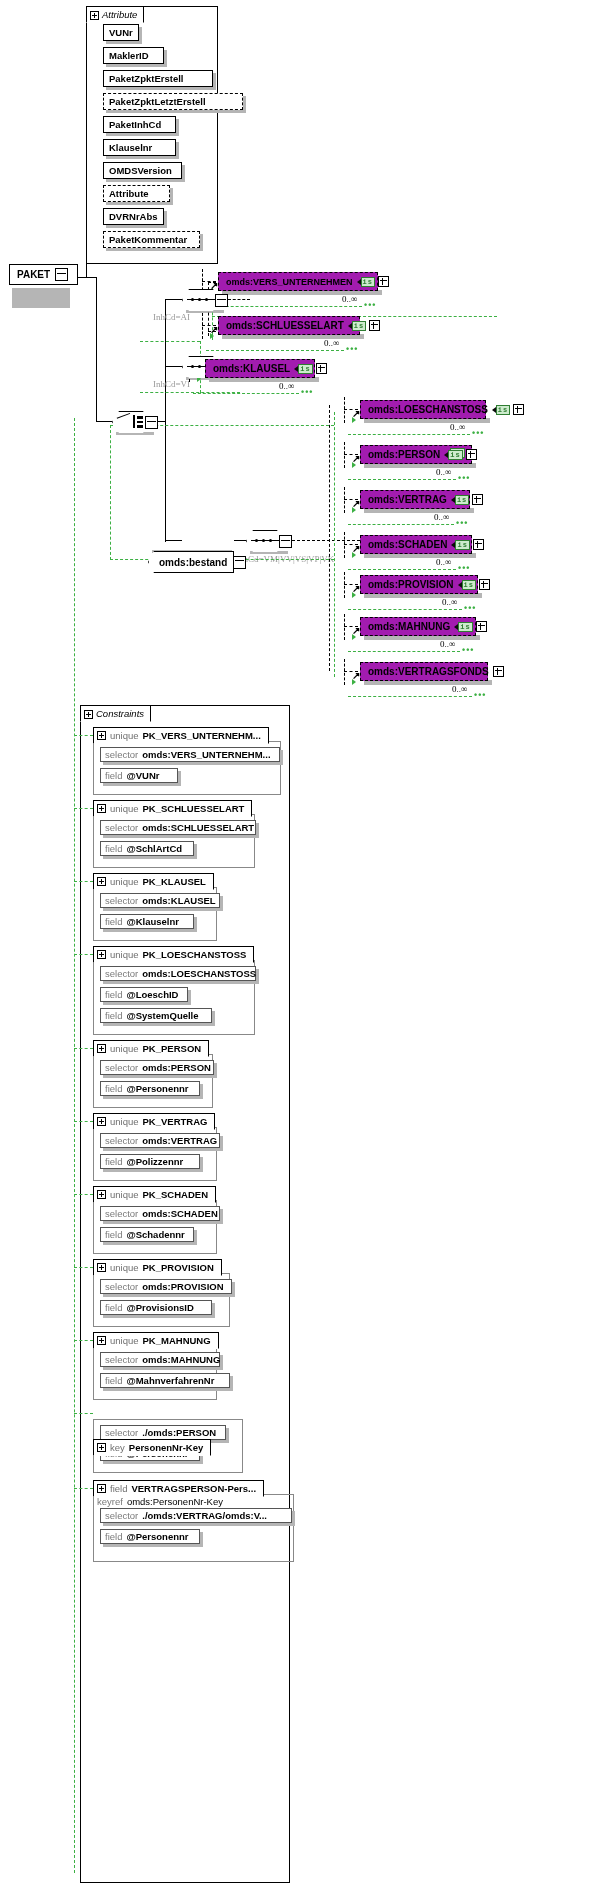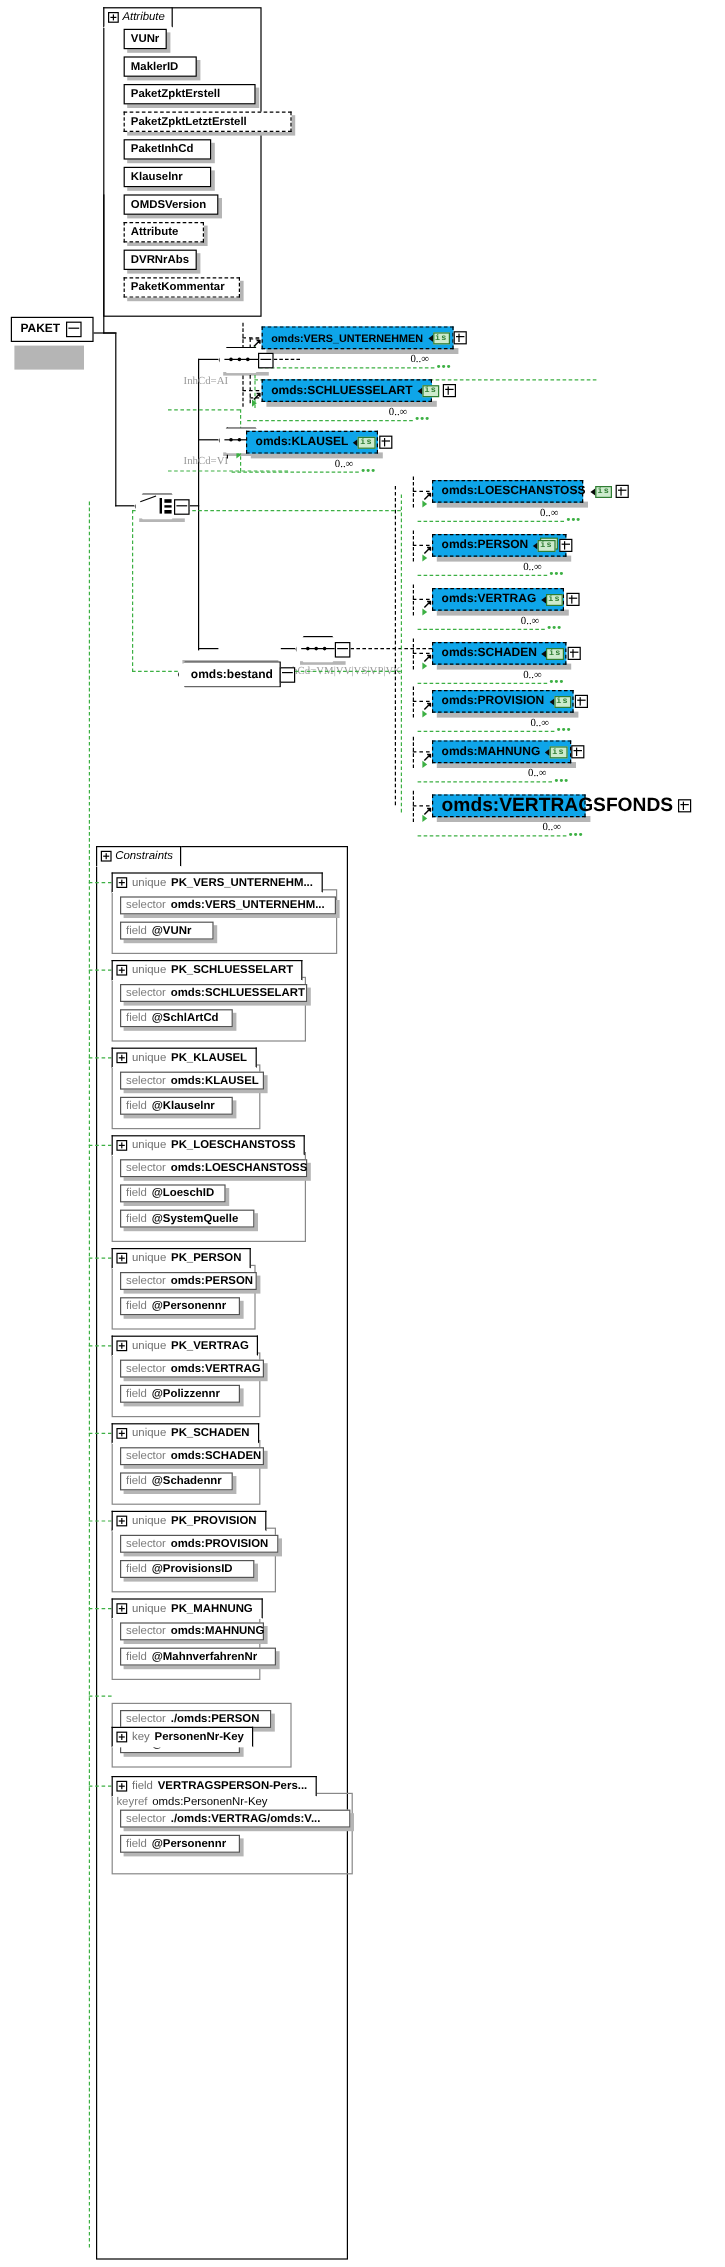--- a/index.html
+++ b/index.html
@@ -25,21 +25,21 @@
   .pm.plus::after{content:"";position:absolute;top:1px;bottom:1px;left:3px;width:1px;background:#000;}
 
   
   .abox{position:absolute;box-sizing:border-box;border:1.6px solid #000;background:#fff;
         height:17px;line-height:14px;padding:0 5px;font-weight:bold;font-size:9.5px;
         white-space:nowrap;display:flex;align-items:center;}
   .abox.opt{border-style:dashed;border-width:1.4px;}
   .sh{position:absolute;background:#b5b5b5;z-index:0;}
 
   
-  .enode{position:absolute;box-sizing:border-box;border:1.5px dashed #000;background:#0ea5e9;
+  .enode{position:absolute;box-sizing:border-box;border:1.5px dashed #000;background:#a21caf;
          height:19px;display:flex;align-items:center;padding:0 3px 0 7px;
          font-weight:bold;font-size:10px;white-space:nowrap;z-index:3;}
   .enode .lbl{margin-right:4px;}
   
   .isbadge{display:inline-flex;align-items:center;margin-right:3px;}
   .isbadge .arrow{width:0;height:0;border-top:3px solid transparent;border-bottom:3px solid transparent;
         border-right:4px solid #0a0a0a;margin-right:0px;}
   .isbadge .chip{border:1px solid #2f7d32;background:#cdebcd;color:#2f7d32;
         font-size:7px;font-weight:bold;letter-spacing:1px;line-height:8px;padding:0 1px;
         font-family:"Liberation Mono",monospace;}
@@ -419,21 +419,21 @@
       </div>
       <div class="barrow" style="left: 354px; top: 633px;"></div>
       <div class="garrow" style="left: 352px; top: 634px;"></div>
       <div class="vld" style="left: 344px; top: 614px; height: 26px;"></div>
       <div class="hld" style="left: 344px; top: 626px; width: 14px;"></div>
       <div class="occ" style="left: 440px; top: 639px;">0..∞</div>
       <div class="hlg" style="left: 348px; top: 651px; width: 112px;"></div>
       <div class="gdots" style="left: 462px; top: 645px;">•••</div>
       <div class="sh" style="left: 364px; top: 680px; width: 128px; height: 5px;"></div>
       <div class="enode" style="left: 360px; top: 662px; width: 128px;">
-        <span class="lbl" style="font-size: 16px;">omds:VERTRAGSFONDS</span>
+        <span class="lbl" style="font-size: 10px;">omds:VERTRAGSFONDS</span>
         <span style="flex: 1 1 0%;"></span>
         <span class="pm plus" style="width: 11px; height: 11px; flex: 0 0 auto;"></span>
       </div>
       <div class="barrow" style="left: 354px; top: 678px;"></div>
       <div class="garrow" style="left: 352px; top: 679px;"></div>
       <div class="vld" style="left: 344px; top: 659px; height: 26px;"></div>
       <div class="hld" style="left: 344px; top: 671px; width: 14px;"></div>
       <div class="occ" style="left: 452px; top: 684px;">0..∞</div>
       <div class="hlg" style="left: 348px; top: 696px; width: 124px;"></div>
       <div class="gdots" style="left: 474px; top: 690px;">•••</div>

